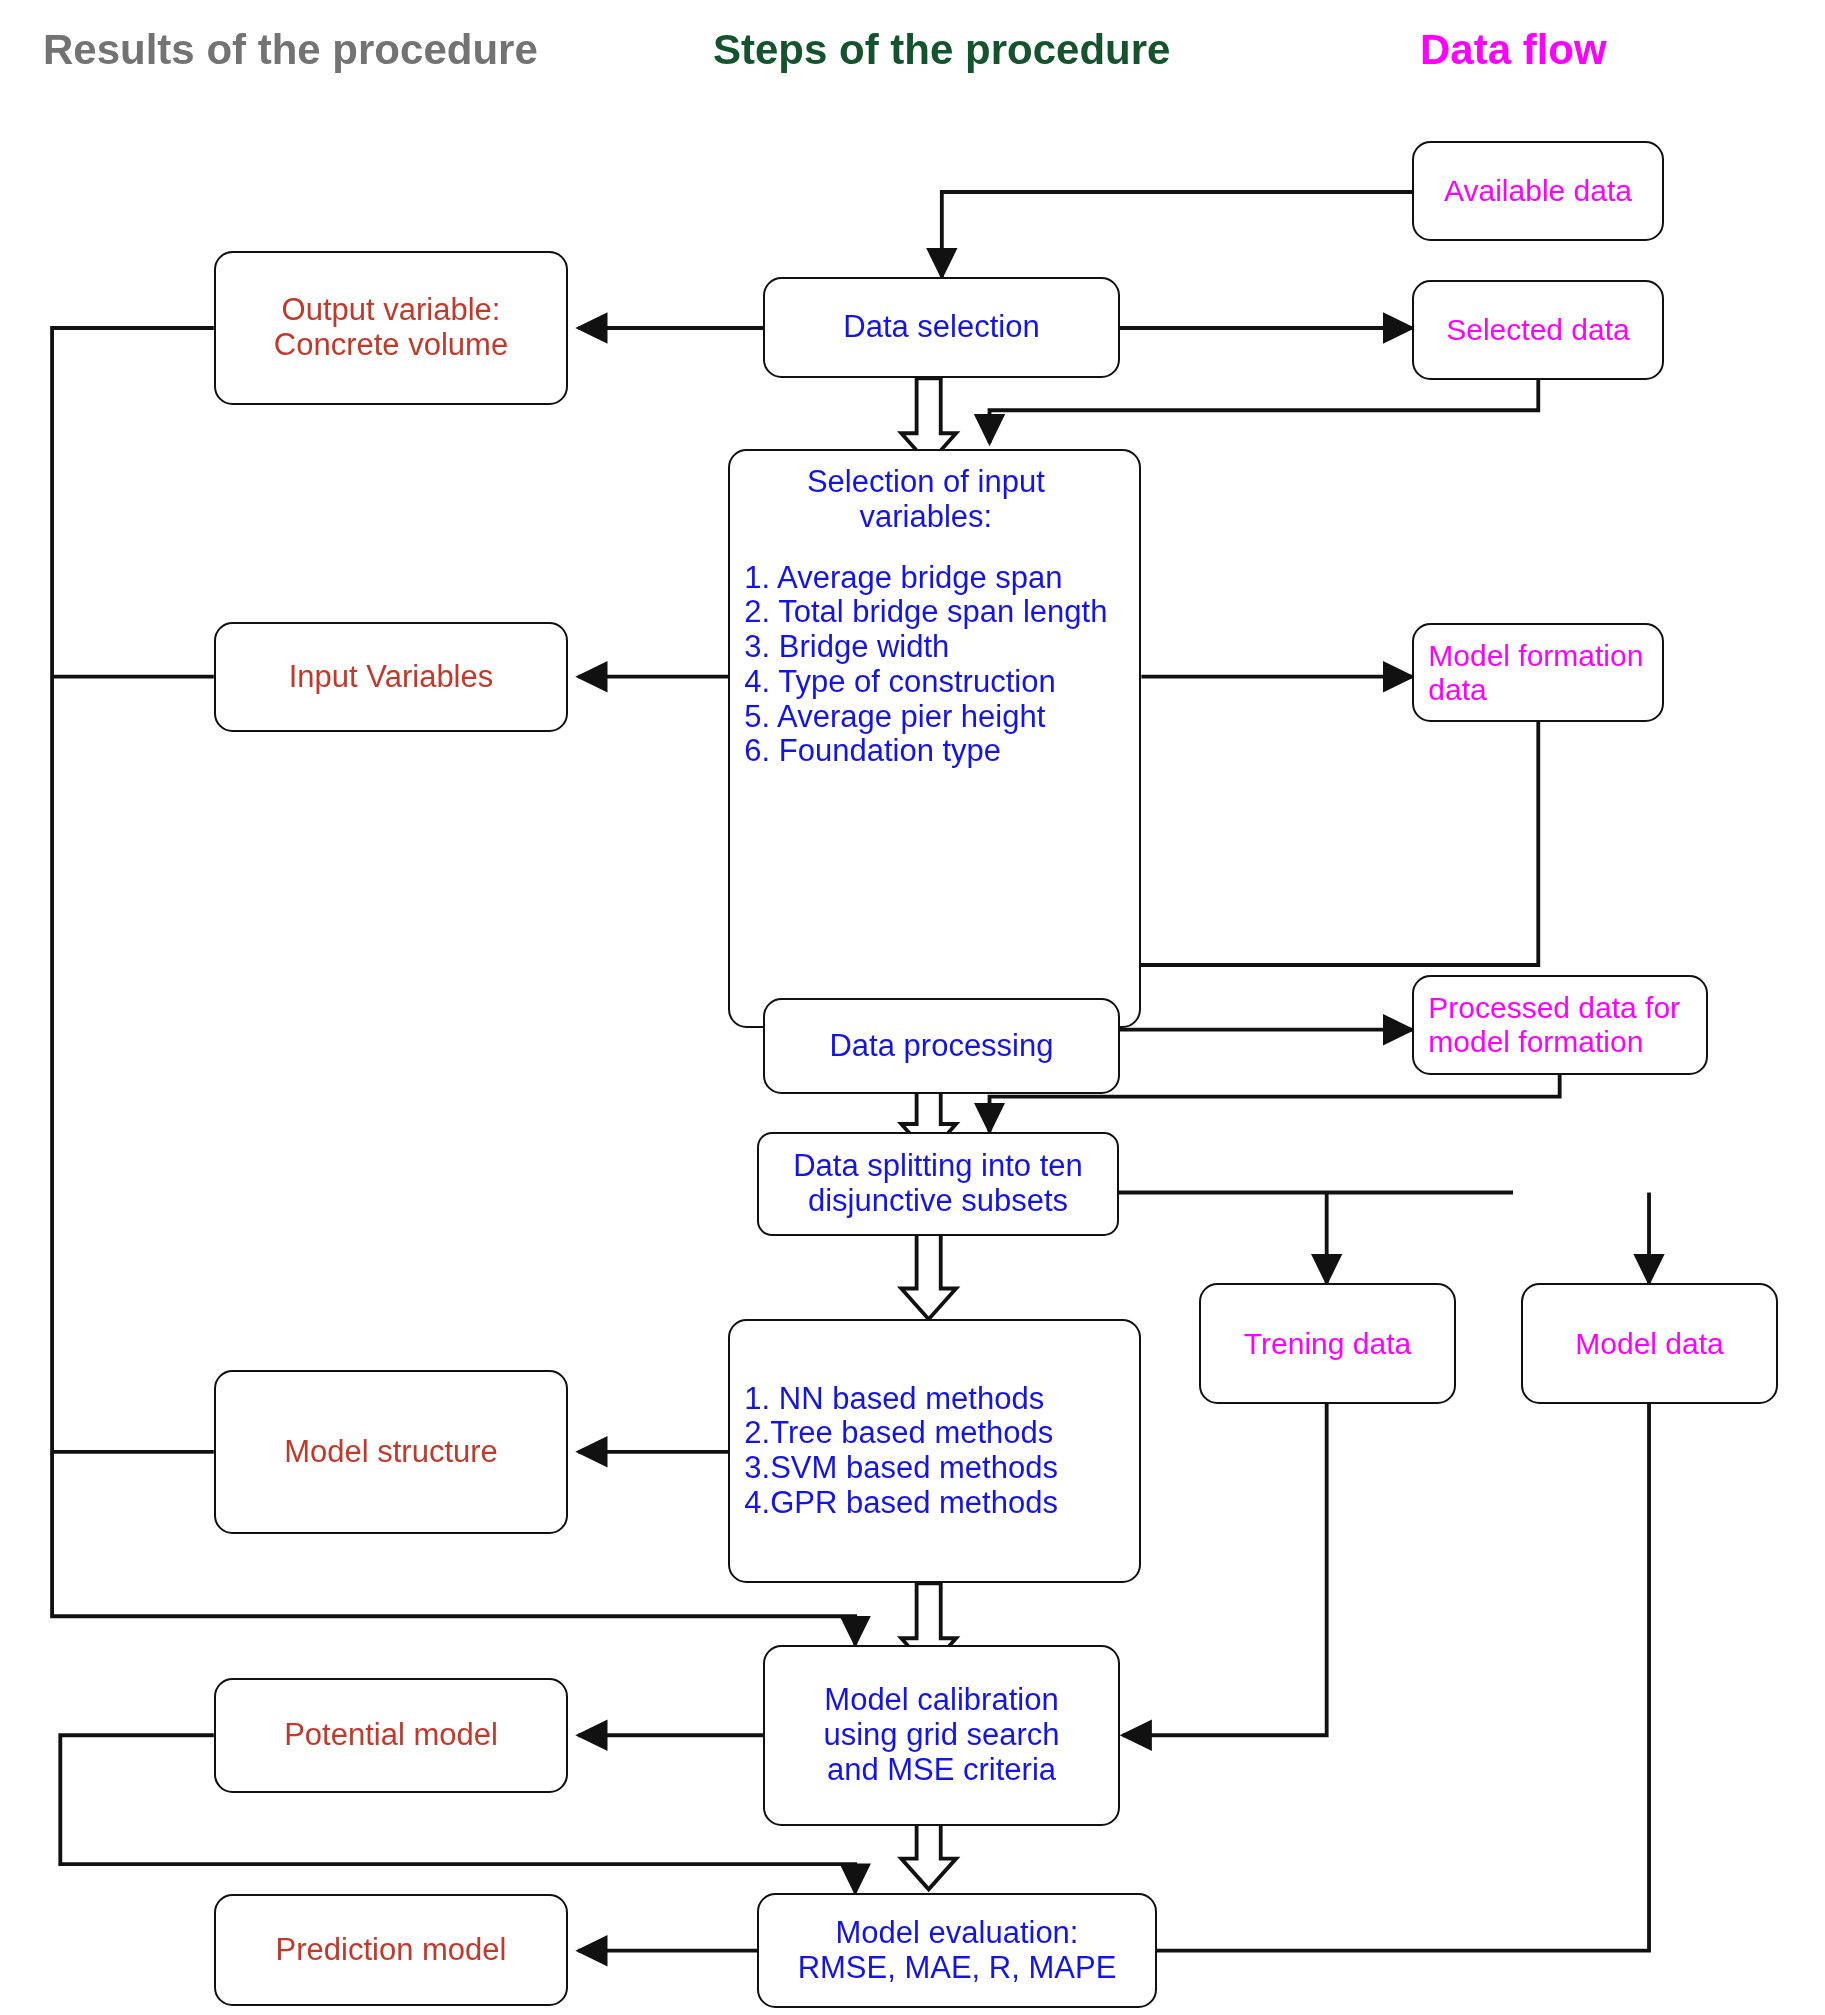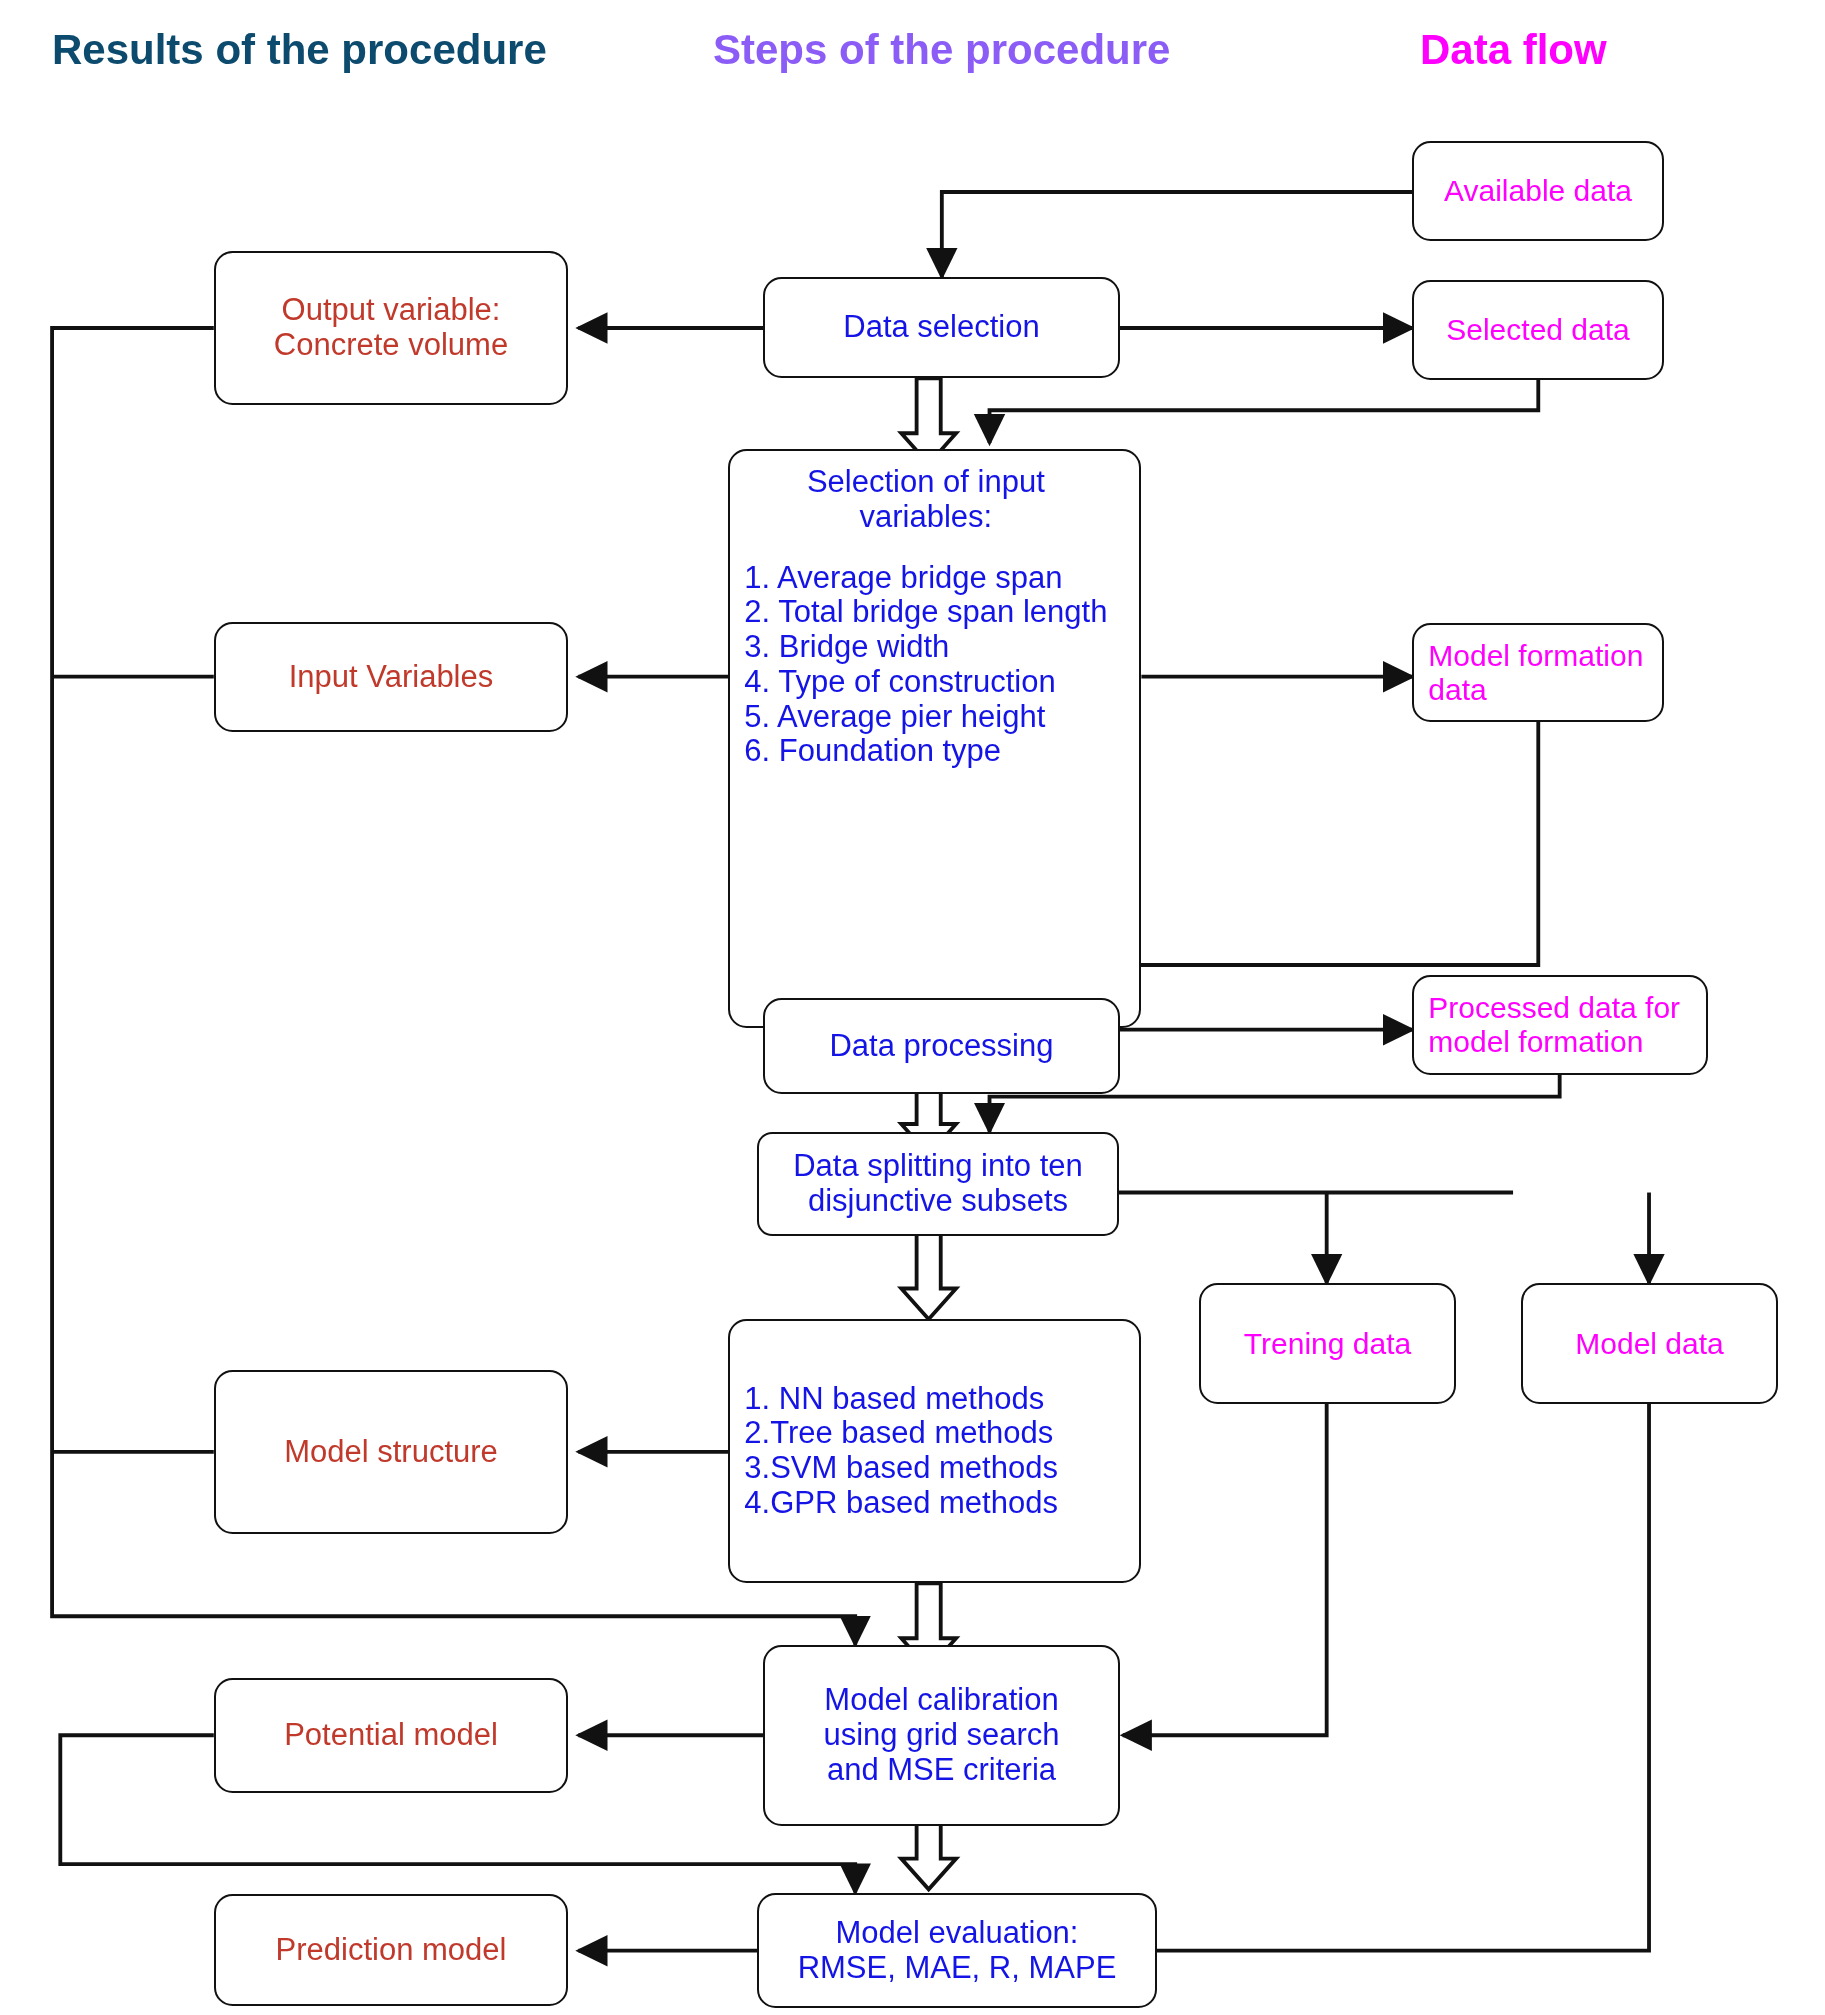--- a/index.html
+++ b/index.html
@@ -1,21 +1,21 @@
 <!DOCTYPE html>
 <html style="font-size:8.8px"><head>
 <meta charset="utf-8">
 <style>
   html,body{margin:0;padding:0;background:#fff;}
   body{width:1825px;height:2015px;font-family:"Liberation Sans",sans-serif;position:relative;overflow:hidden;}
   #stage{position:relative;width:1825px;height:2015px;}
   svg#wires{position:absolute;left:0;top:0;width:1825px;height:2015px;}
   .hdr{position:absolute;font-weight:bold;font-size:42px;white-space:nowrap;}
-  .hdr.results{color:#0c4a6e;left:52px;top:26px;}
-  .hdr.steps{color:#8b5cf6;left:713px;top:26px;}
+  .hdr.results{color:#737373;left:43px;top:26px;}
+  .hdr.steps{color:#14532d;left:713px;top:26px;}
   .hdr.flow{color:#FF00FF;left:1420px;top:26px;}
   .node{position:absolute;box-sizing:border-box;border:2.7px solid #111;border-radius:18.6px;
         background:#fff;display:flex;align-items:center;justify-content:center;text-align:center;
         line-height:1.12;}
   .node .txt{display:block;padding:0 5.5px;}
   .node.result{color:#C0392B;font-size:31px;}
   .node.step{color:#1414E6;font-size:31px;}
   .node.dflow{color:#FF00FF;font-size:30px;}
   .node.leftal{justify-content:flex-start;text-align:left;}
   .node.leftal .txt{padding-left:14.3px;}

